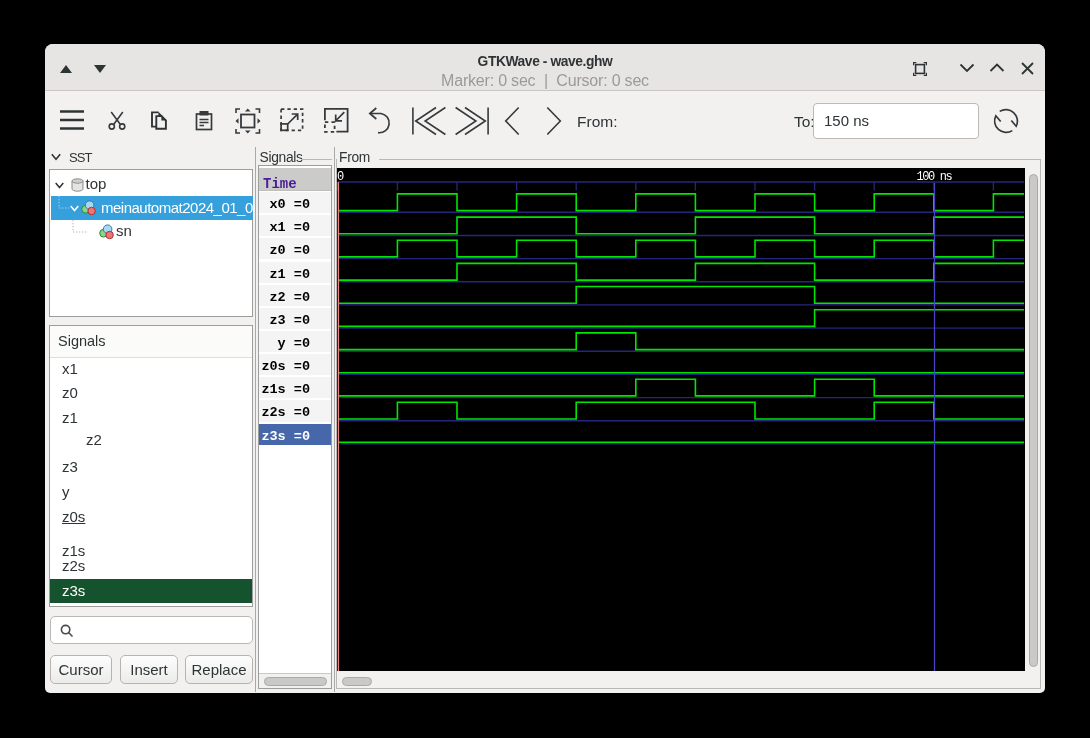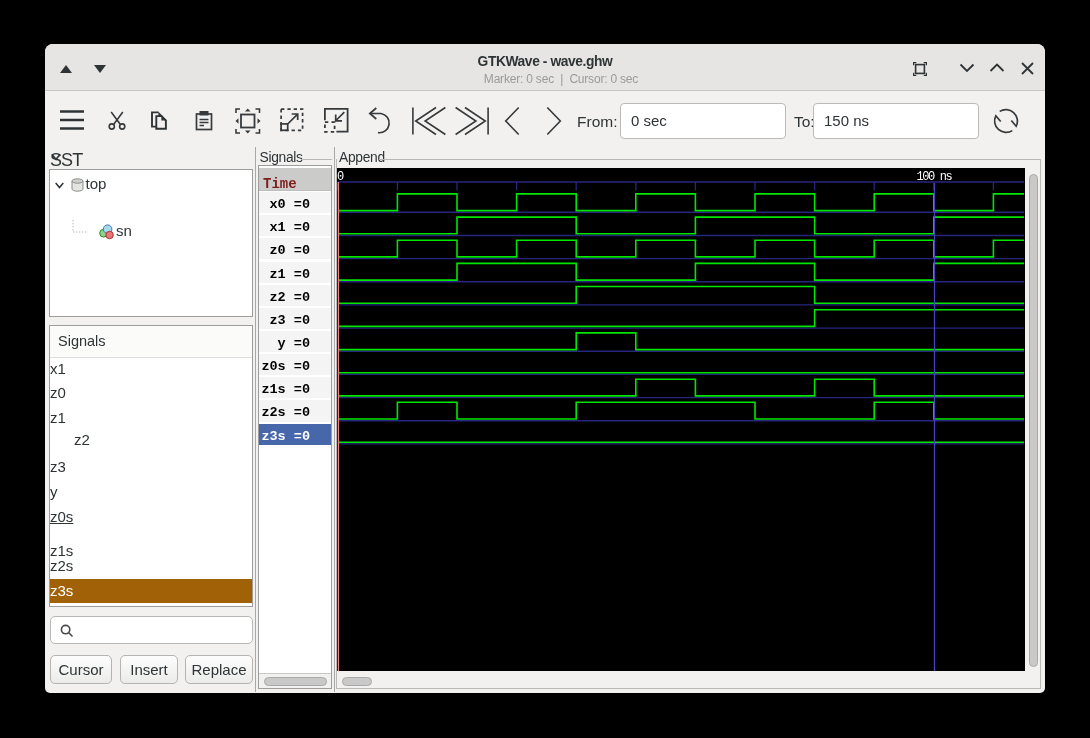--- a/index.html
+++ b/index.html
@@ -1,36 +1,36 @@
 <!DOCTYPE html>
 <html><head>
 <meta charset="utf-8">
 <style>
 html,body{margin:0;padding:0;}
 body{width:1090px;height:738px;background:#000;font-family:"Liberation Sans",sans-serif;overflow:hidden;position:relative;}
 .win{position:absolute;left:45px;top:44px;width:1000px;height:649px;background:#f2f1f0;border-radius:8px 8px 5px 5px;overflow:hidden;}
 .hdr{position:absolute;left:0;top:0;width:1000px;height:46px;background:#e7e5e3;border-bottom:1px solid #cac6c2;}
 .title{position:absolute;left:0;top:10px;width:100%;text-align:center;font-size:13.8px;font-weight:bold;letter-spacing:-0.4px;color:#2e3436;}
-.subtitle{position:absolute;left:0;top:28px;width:100%;text-align:center;font-size:12px;letter-spacing:-0.2px;color:#9a9a98;padding-left:16px;}
+.subtitle{position:absolute;left:0;top:28px;width:100%;text-align:center;font-size:16px;letter-spacing:-0.2px;color:#9a9a98;}
 .tri-up{position:absolute;left:15px;top:21px;width:0;height:0;border-left:6.5px solid transparent;border-right:6.5px solid transparent;border-bottom:8px solid #2e3436;}
 .tri-dn{position:absolute;left:49px;top:21px;width:0;height:0;border-left:6.5px solid transparent;border-right:6.5px solid transparent;border-top:8px solid #2e3436;}
 .tb-ico{position:absolute;}
 svg{display:block;}
 .inp{position:absolute;background:#fff;border:1px solid #bdb9b5;border-radius:4px;font-size:15px;color:#2e3436;line-height:34px;padding-left:10px;box-sizing:border-box;}
 .lbl{position:absolute;font-size:14.5px;color:#2e3436;}
 .panelline{position:absolute;width:1px;background:#a8a8a6;}
 .sstbox{position:absolute;left:4px;top:125px;width:204px;height:148px;background:#fff;border:1px solid #9d9d9b;box-sizing:border-box;}
 .sigbox{position:absolute;left:4px;top:281px;width:204px;height:282px;background:#fff;border:1px solid #9d9d9b;box-sizing:border-box;}
 .sighdr{position:absolute;left:0;top:0;width:100%;height:32px;background:#fbfbfa;border-bottom:1px solid #dedede;box-sizing:border-box;font-size:14.5px;color:#2e3436;line-height:31px;padding-left:8px;}
-.srow{position:absolute;left:0;width:100%;height:24.7px;font-size:15px;color:#2e3436;line-height:24.7px;padding-left:0;box-sizing:border-box;}
-.srow.sel{background:#a16207;color:#fff;}
+.srow{position:absolute;left:0;width:100%;height:24.7px;font-size:15px;color:#2e3436;line-height:24.7px;padding-left:12px;box-sizing:border-box;}
+.srow.sel{background:#14532d;color:#fff;}
 .search{position:absolute;left:5px;top:572px;width:203px;height:28px;background:#fff;border:1px solid #b8b8b6;border-radius:5px;box-sizing:border-box;}
 .btn{position:absolute;top:611px;height:29px;background:linear-gradient(#fdfdfd,#ebebea);border:1px solid #b7b3ae;border-radius:5px;box-sizing:border-box;font-size:15px;color:#2e3436;text-align:center;line-height:27px;}
 .midbox{position:absolute;left:213px;top:121px;width:74px;height:524px;background:#fff;border:1px solid #9d9d9b;box-sizing:border-box;overflow:hidden;}
-.timehdr{position:absolute;left:0;top:2px;width:72px;height:23px;background:#cbcbca;border-bottom:1px solid #bdbdbc;box-sizing:border-box;font-family:"Liberation Mono",monospace;font-weight:bold;font-size:14px;color:#7f1d1d;line-height:33px;padding-left:4px;}
+.timehdr{position:absolute;left:0;top:2px;width:72px;height:23px;background:#cbcbca;border-bottom:1px solid #bdbdbc;box-sizing:border-box;font-family:"Liberation Mono",monospace;font-weight:bold;font-size:14px;color:#4c1d95;line-height:33px;padding-left:4px;}
 .trow{position:absolute;left:0;width:72px;height:23.16px;background:#f4f4f4;border-bottom:2px solid #fff;box-sizing:border-box;font-family:"Liberation Mono",monospace;font-weight:bold;font-size:13.5px;color:#000;line-height:26px;text-align:right;padding-right:21px;}
 .trow.sel{background:#4767ab;color:#fff;}
 .frameline{position:absolute;background:#b8b8b6;}
 .wavesvg{position:absolute;left:292px;top:124px;}
 .vsb{position:absolute;left:984px;top:130px;width:8.5px;height:493px;background:#c9c9c9;border:1px solid #a9a9a9;border-radius:4.5px;box-sizing:border-box;}
 .hsb1{position:absolute;left:218.6px;top:633px;width:63px;height:8.5px;background:#c9c9c9;border:1px solid #a9a9a9;border-radius:5px;box-sizing:border-box;}
 .hsb2{position:absolute;left:297.4px;top:633px;width:29.5px;height:8.5px;background:#c9c9c9;border:1px solid #a9a9a9;border-radius:5px;box-sizing:border-box;}
 .treetxt{position:absolute;font-size:15px;color:#2e3436;white-space:nowrap;}
 </style>
 </head>
@@ -120,47 +120,60 @@
   </svg>
 
   <svg class="tb-ico" style="left:459px;top:62px" width="16" height="30" viewBox="0 0 16 30" fill="none" stroke="#363a3c" stroke-width="1.6">
     <path d="M14.7 1.5 L1.7 15 L14.7 28.5"></path>
   </svg>
 
   <svg class="tb-ico" style="left:501px;top:62px" width="16" height="30" viewBox="0 0 16 30" fill="none" stroke="#363a3c" stroke-width="1.6">
     <path d="M1.3 1.5 L14.3 15 L1.3 28.5"></path>
   </svg>
   <div class="lbl" style="left:532px;top:68.5px;font-size:15.5px;">From:</div>
-  <div class="inp" style="left:575px;top:59px;width:166px;height:36px;">0 sec</div>
   <div class="lbl" style="left:749px;top:68.5px;font-size:15.5px;">To:</div>
   <div class="inp" style="left:768px;top:59px;width:166px;height:36px;">150 ns</div>
 
   <svg class="tb-ico" style="left:947px;top:63px" width="28" height="28" viewBox="0 0 28 28" fill="none" stroke="#363a3c" stroke-width="1.7">
     <path d="M7.7 4.4 A11.5 11.5 0 0 1 24.2 19.2 L19.3 13.5"></path>
     <path d="M20.3 23.6 A11.5 11.5 0 0 1 3.8 8.8 L8.7 14.5"></path>
   </svg>
 
   <div class="panelline" style="left:210px;top:103px;height:545px;"></div>
   <div class="panelline" style="left:289px;top:103px;height:545px;"></div>
 
   <svg class="tb-ico" style="left:5.5px;top:109px" width="10" height="8" viewBox="0 0 10 8" fill="none" stroke="#2e3436" stroke-width="1.6">
       <path d="M0.8 1.2 L5 6.2 L9.2 1.2"></path>
     </svg>
-  <div class="lbl" style="left:5px;top:106px;font-size:18px;letter-spacing:-0.9px;">SST</div>
+  <div class="lbl" style="left:24px;top:106px;font-size:13px;letter-spacing:-0.9px;">SST</div>
   <div class="sstbox">
 
     <svg class="tb-ico" style="left:4.5px;top:11.5px" width="9" height="7" viewBox="0 0 9 7" fill="none" stroke="#2e3436" stroke-width="1.5">
         <path d="M0.7 1 L4.5 5.6 L8.3 1"></path>
       </svg>
     <svg class="tb-ico" style="left:21px;top:8px" width="13" height="14" viewBox="0 0 13 14">
       <path d="M1 3 V11 A5.5 2.2 0 0 0 12 11 V3" fill="#e4e4e2" stroke="#8a8a88" stroke-width="1"></path>
       <ellipse cx="6.5" cy="3" rx="5.5" ry="2.2" fill="#cfcfcd" stroke="#8a8a88" stroke-width="1"></ellipse>
     </svg>
     <div class="treetxt" style="left:35.5px;top:4.5px;">top</div>
 
+    <div style="position:absolute;left:1px;top:26px;width:202px;height:24px;background:#35a0dc;overflow:hidden;">
+      <svg class="tb-ico" style="left:7px;top:0px" width="11" height="14" viewBox="0 0 11 14" fill="none" stroke="#a5d2ee" stroke-width="1" stroke-dasharray="1.4 1.6">
+          <path d="M1 0 V12 M1 12 H11"></path>
+        </svg>
+      <svg class="tb-ico" style="left:18.5px;top:8.5px" width="9" height="7" viewBox="0 0 9 7" fill="none" stroke="#fff" stroke-width="1.5">
+          <path d="M0.7 1 L4.5 5.6 L8.3 1"></path>
+        </svg>
+      <svg class="tb-ico" style="left:30px;top:4px" width="16" height="16" viewBox="0 0 16 16">
+        <circle cx="4.6" cy="9.2" r="3.9" fill="#8fd08f" stroke="#2c8c2c" stroke-width="1"></circle>
+        <circle cx="8.6" cy="5.2" r="4.3" fill="#a8d8f0" stroke="#3a78aa" stroke-width="1"></circle>
+        <circle cx="10.6" cy="11" r="3.7" fill="#e87878" stroke="#b03030" stroke-width="1"></circle>
+      </svg>
+      <div class="treetxt" style="left:50px;top:2.5px;color:#fff;letter-spacing:-0.5px;">meinautomat2024_01_0</div>
+    </div>
 
     <svg class="tb-ico" style="left:22px;top:50px" width="15" height="14" viewBox="0 0 15 14" fill="none" stroke="#b5b5b3" stroke-width="1" stroke-dasharray="1.4 1.6">
         <path d="M1 0 V12 M1 12 H15"></path>
       </svg>
     <svg class="tb-ico" style="left:49px;top:54px" width="16" height="16" viewBox="0 0 16 16">
       <circle cx="4.6" cy="9.2" r="3.9" fill="#8fd08f" stroke="#2c8c2c" stroke-width="1"></circle>
       <circle cx="8.6" cy="5.2" r="4.3" fill="#a8d8f0" stroke="#3a78aa" stroke-width="1"></circle>
       <circle cx="10.6" cy="11" r="3.7" fill="#e87878" stroke="#b03030" stroke-width="1"></circle>
     </svg>
     <div class="treetxt" style="left:66px;top:52px;">sn</div>
@@ -200,21 +213,21 @@
     <div class="trow" style="top:118.6px;">z2 =0</div>
     <div class="trow" style="top:141.8px;">z3 =0</div>
     <div class="trow" style="top:165px;">y =0</div>
     <div class="trow" style="top:188.1px;">z0s =0</div>
     <div class="trow" style="top:211.3px;">z1s =0</div>
     <div class="trow" style="top:234.4px;">z2s =0</div>
     <div class="trow sel" style="top:257.6px;">z3s =0</div>
     <div style="position:absolute;left:0;top:506.5px;width:72px;height:16px;background:#f1f1f0;border-top:1px solid #c9c9c7;"></div>
   </div>
 
-  <div class="lbl" style="left:294px;top:106px;font-size:13.8px;letter-spacing:-0.3px;">Append</div>
+  <div class="lbl" style="left:294px;top:106px;font-size:13.8px;letter-spacing:-0.3px;">From</div>
   <div class="frameline" style="left:334px;top:115px;width:662px;height:1px;"></div>
   <div class="frameline" style="left:995px;top:115px;width:1px;height:529px;"></div>
   <div class="frameline" style="left:291px;top:115px;width:1px;height:529px;"></div>
   <div class="frameline" style="left:291px;top:644px;width:705px;height:1px;"></div>
   <svg class="wavesvg" width="688" height="503" viewBox="0 0 688 503">
     <rect x="0" y="0" width="688" height="503" fill="#000"></rect>
     <line x1="2" y1="44.3" x2="687" y2="44.3" stroke="#26267e" stroke-width="1.4"></line>
 <line x1="2" y1="67.5" x2="687" y2="67.5" stroke="#26267e" stroke-width="1.4"></line>
 <line x1="2" y1="90.6" x2="687" y2="90.6" stroke="#26267e" stroke-width="1.4"></line>
 <line x1="2" y1="113.8" x2="687" y2="113.8" stroke="#26267e" stroke-width="1.4"></line>

